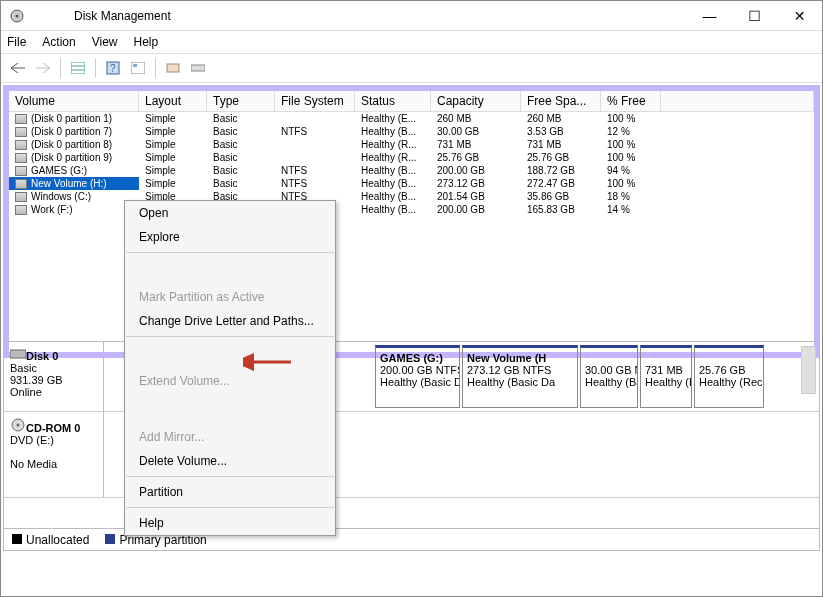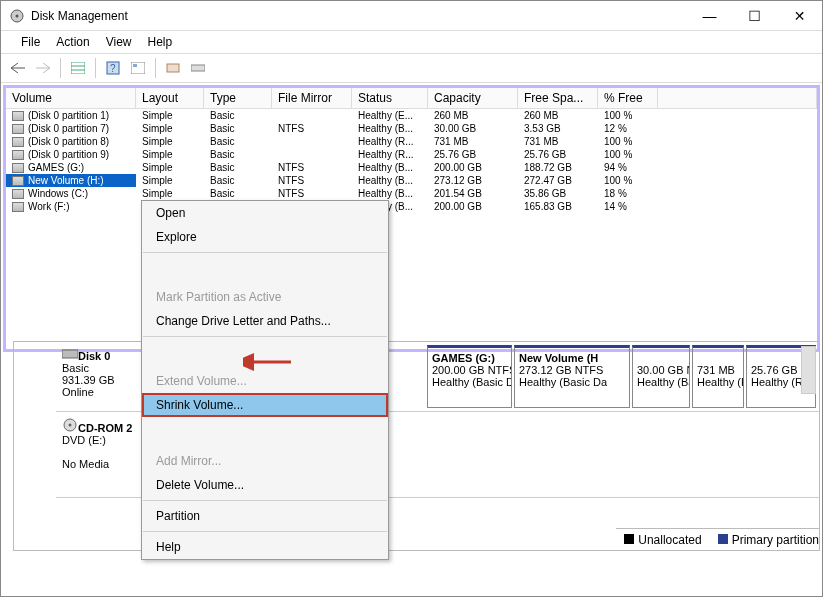--- a/index.html
+++ b/index.html
@@ -1,60 +1,60 @@
 <!DOCTYPE html>
 <html><head>
 <meta charset="utf-8">
 <style>
 * { box-sizing: border-box; margin: 0; padding: 0; font-family: "Segoe UI", Tahoma, sans-serif; }
 body { background: #fff; width: 823px; height: 597px; overflow: hidden; position: relative; border: 1px solid #888; }
 
 
 .titlebar { height: 30px; display: flex; align-items: center; padding-left: 8px; border-bottom: 1px solid #ddd; }
 .titlebar .icon { width: 16px; height: 16px; margin-right: 6px; }
-.titlebar .title { font-size: 12px; flex: 1; }
+.titlebar .title { font-size: 12px; flex: 1; margin-left: 43px; }
 .titlebar .ctrls { display: flex; }
 .titlebar .ctrl { width: 45px; height: 28px; display: flex; align-items: center; justify-content: center; font-size: 14px; }
 
 
-.menubar { height: 22px; display: flex; align-items: center; padding-left: 20px; font-size: 12px; gap: 16px; }
+.menubar { height: 22px; display: flex; align-items: center; padding-left: 6px; font-size: 12px; gap: 16px; }
 
 
 .toolbar { height: 30px; display: flex; align-items: center; padding-left: 6px; gap: 3px; border-top: 1px solid #ddd; border-bottom: 1px solid #ddd; }
 .toolbar .sep { width: 1px; height: 20px; background: #ccc; margin: 0 3px; }
 .toolbar .tbtn { width: 22px; height: 22px; display: flex; align-items: center; justify-content: center; border: 1px solid transparent; }
 
 
-.vol-table { border: 3px solid #c4b5fd; margin: 2px; }
+.vol-table { border: 6px solid #c4b5fd; margin: 2px; }
 .vol-head { display: flex; background: #fff; }
 .vol-head .hc { font-size: 12px; padding: 3px 6px; border-right: 1px solid #ddd; border-bottom: 1px solid #ddd; background:#fafafa; }
 .vol-body { height: 240px; overflow: hidden; background: #fff; }
 .vol-row { display: flex; font-size: 10px; }
 .vol-row .vc { padding: 1px 6px; white-space: nowrap; overflow: hidden; }
 .vol-row .vc0 { display:flex; align-items:center; }
 .selrow .vc0 { background: #0a64c8; color: #fff; }
 .dicon { width:12px; height:10px; margin-right:4px; border:1px solid #777; background:linear-gradient(#ddd,#bbb); display:inline-block;}
 
 
-.disk-panel { position:absolute; top:340px; left:12px; right:2px; height:210px; border:1px solid #bbb; display:flex; flex-direction:column;align-items:flex-end; }
+.disk-panel { position:absolute; top:340px; left:2px; right:2px; height:210px; border:1px solid #bbb; display:flex; flex-direction:column; }
 .disk-rows { flex:1; overflow:hidden; }
 .disk-row { display:flex; border-bottom:1px solid #ccc; }
 .disk-label { width:100px; padding:6px; font-size:11px; border-right:1px solid #bbb; }
 .disk-label .dname { font-weight:bold; }
 .disk-map { flex:1; display:flex; padding:3px; gap:2px; overflow:hidden; }
 .part { border:1px solid #888; border-top:3px solid #2c3f8f; padding:4px; font-size:11px; overflow:hidden; white-space:nowrap; }
 .part .pn { font-weight:bold; display:block; }
 .scroll-nub { position:absolute; right:3px; width:15px; background:#e0e0e0; border:1px solid #ccc;}
 
 
 .legend { height:22px; border-top:1px solid #bbb; display:flex; align-items:center; gap:16px; padding-left:8px; font-size:12px; }
 .sw { width:10px; height:10px; display:inline-block; margin-right:4px; }
 
 
-.ctxmenu { position:absolute; left:140px; top:199px; width:248px; background:#f5f5f5; border:1px solid #999; box-shadow:2px 2px 4px rgba(0,0,0,.25); z-index:10; }
+.ctxmenu { position:absolute; left:123px; top:199px; width:212px; background:#f5f5f5; border:1px solid #999; box-shadow:2px 2px 4px rgba(0,0,0,.25); z-index:10; }
 .ctxmenu .mi { font-size:12px; padding:5px 14px; color:#000; }
 .ctxmenu .mi.dis { color:#9a9a9a;margin-top:32px; }
 .ctxmenu .msep { height:1px; background:#d0d0d0; margin:3px 1px; }
 .ctxmenu .mi.hl { background:#8fc7ec; border:2px solid #c0392b; padding:3px 12px; }
 
 
 .arrow { position:absolute; left:242px; top:350px; z-index:11; }
 
 
 .c0{width:130px}.c1{width:68px}.c2{width:68px}.c3{width:80px}.c4{width:76px}.c5{width:90px}.c6{width:80px}.c7{width:60px}.c8{flex:1}
@@ -127,21 +127,21 @@
         <rect x="0" y="3" width="14" height="6" fill="#ddd" stroke="#888"></rect>
       </svg>
     </div>
 </div>
 
 <div class="vol-table">
   <div class="vol-head" id="vhead">
       <div class="hc c0">Volume</div>
       <div class="hc c1">Layout</div>
       <div class="hc c2">Type</div>
-      <div class="hc c3">File Mirror</div>
+      <div class="hc c3">File System</div>
       <div class="hc c4">Status</div>
       <div class="hc c5">Capacity</div>
       <div class="hc c6">Free Spa...</div>
       <div class="hc c7">% Free</div>
       <div class="hc c8"></div>
     </div>
   <div class="vol-body" id="vbody">
       <div class="vol-row">
         <div class="vc c0 vc0">
           <span class="dicon"></span>
@@ -261,40 +261,39 @@
           <div class="part" style="width: 116px;"><span class="pn">New Volume  (H</span>273.12 GB NTFS<br>Healthy (Basic Da</div>
           <div class="part" style="width: 58px;"><span class="pn">&nbsp;</span>30.00 GB NTFS<br>Healthy (Basic</div>
           <div class="part" style="width: 52px;"><span class="pn">&nbsp;</span>731 MB<br>Healthy (Rec</div>
           <div class="part" style="width: 70px;"><span class="pn">&nbsp;</span>25.76 GB<br>Healthy (Reco</div>
         </div>
       </div>
       <div class="disk-row" style="height: 86px;">
         <div class="disk-label"><svg width="16" height="14">
             <circle cx="8" cy="7" r="6" fill="#ddd" stroke="#666"></circle>
             <circle cx="8" cy="7" r="1.5" fill="#666"></circle>
-          </svg><span class="dname">CD-ROM 2</span><br>DVD (E:)<br><br>No Media</div>
+          </svg><span class="dname">CD-ROM 0</span><br>DVD (E:)<br><br>No Media</div>
         <div class="disk-map"></div>
       </div>
     </div>
   <div class="legend">
     <span><span class="sw" style="background:#000"></span><span>Unallocated</span></span>
     <span><span class="sw" style="background:#2c3f8f"></span><span>Primary partition</span></span>
   </div>
   <div class="scroll-nub" style="top:4px;height:48px"></div>
 </div>
 
 <div class="ctxmenu">
   <div class="mi">Open</div>
   <div class="mi">Explore</div>
   <div class="msep"></div>
   <div class="mi dis">Mark Partition as Active</div>
   <div class="mi">Change Drive Letter and Paths...</div>
   <div class="msep"></div>
   <div class="mi dis">Extend Volume...</div>
-  <div class="mi hl">Shrink Volume...</div>
   <div class="mi dis">Add Mirror...</div>
   <div class="mi">Delete Volume...</div>
   <div class="msep"></div>
   <div class="mi">Partition</div>
   <div class="msep"></div>
   <div class="mi">Help</div>
 </div>
 
 <div class="arrow">
   <svg width="50" height="22">

